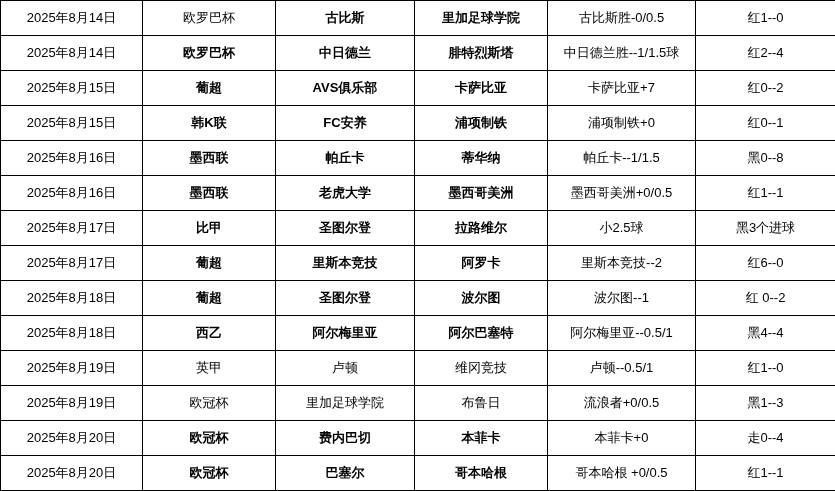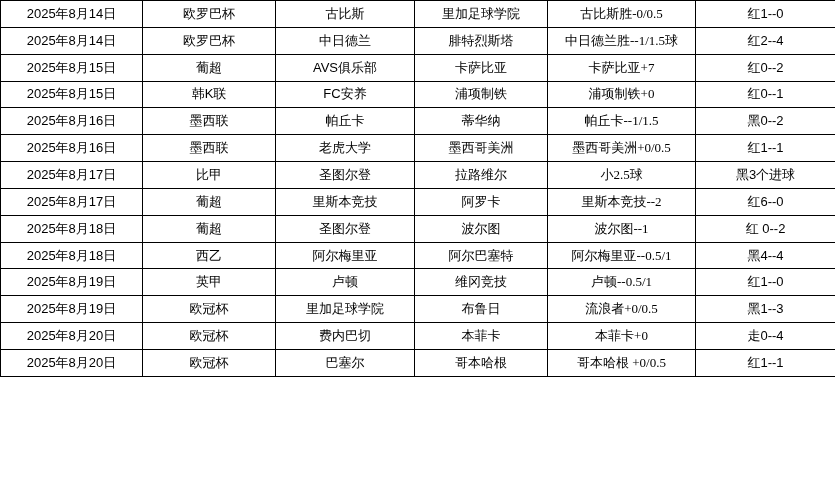--- a/index.html
+++ b/index.html
@@ -10,21 +10,21 @@
   body {
     width: 835px;
     height: 491px;
     font-family: "Liberation Sans", sans-serif;
     overflow: hidden;
   }
   table.sheet {
     border-collapse: collapse;
     table-layout: fixed;
     width: 835px;
-    height: 377px;
+    height: 491px;
   }
   table.sheet td {
     border: 1px solid #000000;
     text-align: center;
     vertical-align: middle;
     font-size: 13px;
     color: #000000;
     padding: 0 2px;
     white-space: nowrap;
     overflow: hidden;
@@ -34,24 +34,24 @@
   col.c-league{ width: 133px; }
   col.c-home  { width: 139px; }
   col.c-away  { width: 133px; }
   col.c-pick  { width: 148px; }
   col.c-res   { width: 140px; }
 
   td.date   { font-size: 12.5px; }
   td.league { }
   td.home   { }
   td.away   { }
-  td.pick   { font-size: 12.5px; font-family: Liberation Serif, serif; }
+  td.pick   { font-size: 12.5px; }
   td.res    { }
 
-  .b { font-weight: normal; margin-top: 28px; }
+  .b { font-weight: bold; margin-top: 28px; }
   .n { font-weight: normal; }
 
   
   td.sel {
     border: 2px solid #169b77;
   }
 </style>
 </head>
 <body>
 
@@ -96,21 +96,21 @@
         <td class="away b">浦项制铁</td>
         <td class="pick n">浦项制铁+0</td>
         <td class="res n">红0--1</td>
       </tr>
       <tr>
         <td class="date n">2025年8月16日</td>
         <td class="league b">墨西联</td>
         <td class="home b">帕丘卡</td>
         <td class="away b">蒂华纳</td>
         <td class="pick n">帕丘卡--1/1.5</td>
-        <td class="res n">黑0--2</td>
+        <td class="res n">黑0--8</td>
       </tr>
       <tr>
         <td class="date n">2025年8月16日</td>
         <td class="league b">墨西联</td>
         <td class="home b">老虎大学</td>
         <td class="away b">墨西哥美洲</td>
         <td class="pick n">墨西哥美洲+0/0.5</td>
         <td class="res n">红1--1</td>
       </tr>
       <tr>

